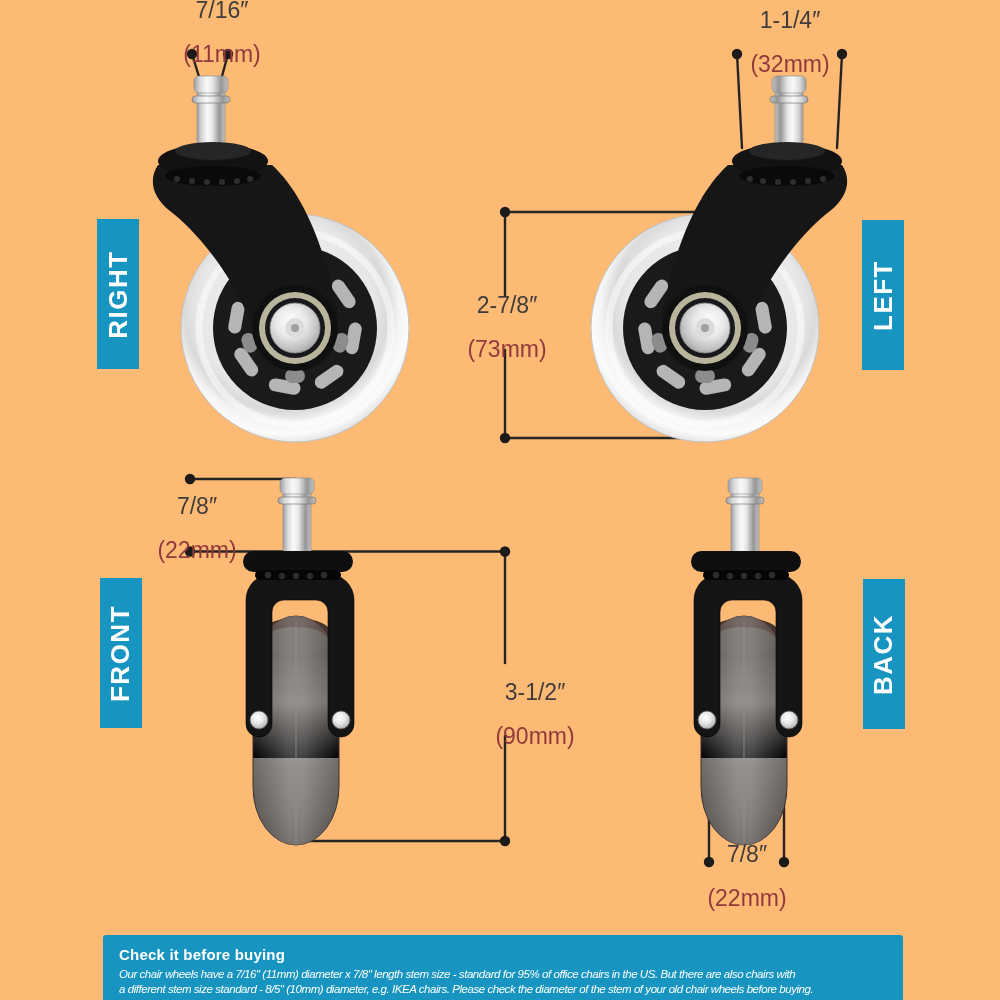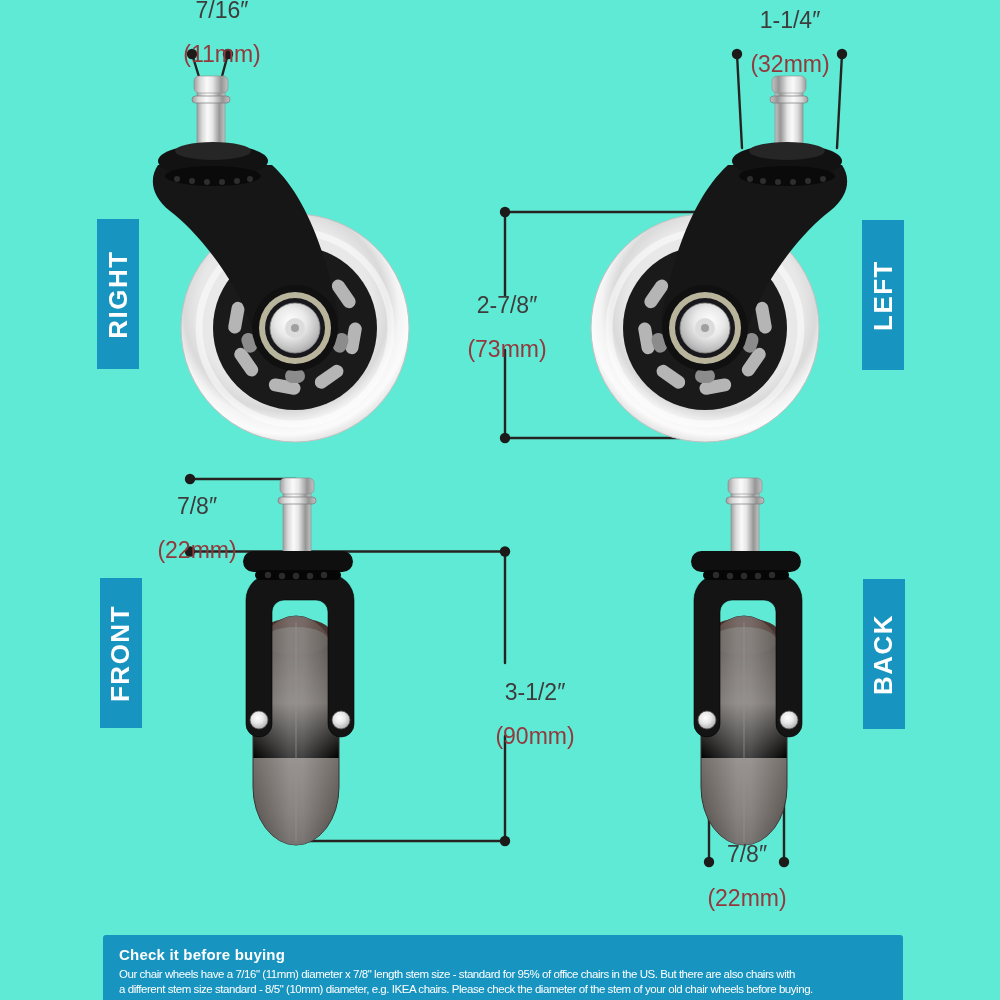--- a/index.html
+++ b/index.html
@@ -1,33 +1,33 @@
 <!DOCTYPE html>
 <html style="--accent-blue: #1794bf; --inch-text: #3e3c3c; --mm-text: #93383c; --line: #262422;"><head>
 <meta charset="utf-8">
 <style>
   html,body{margin:0;padding:0;background:#ffffff;}
   .canvas{
-    position:relative;width:1000px;height:1000px;background:#5eead4;overflow:hidden;
+    position:relative;width:1000px;height:1000px;background:#fdba74;overflow:hidden;
     font-family:"Liberation Sans", sans-serif;
   }
   .art{position:absolute;left:0;top:0;}
   .dim{position:absolute;transform:translateX(-50%);text-align:center;
        font-size:23px;line-height:24px;white-space:nowrap;}
   .dim .in{color:var(--inch-text,#3e3c3c);}
   .dim .mm{color:var(--mm-text,#93383c);margin-top:20px;}
   .vlabel{position:absolute;width:42px;height:150px;background:var(--accent-blue,#1794bf);
           display:flex;align-items:center;justify-content:center;}
   .vlabel span{transform:rotate(-90deg);color:#ffffff;font-weight:bold;font-size:26px;
                letter-spacing:1.5px;white-space:nowrap;}
   .info{position:absolute;left:103px;top:910px;width:800px;height:86px;box-sizing:border-box;
         background:var(--accent-blue,#1794bf);color:#ffffff;border-radius:3px;
         padding:11px 16px 0 16px;margin-top:25px;}
   .info .t{font-weight:bold;font-size:15px;letter-spacing:.2px;margin:0 0 4px 0;}
-  .info .b{font-size:11.5px;line-height:14.5px;letter-spacing:-0.45px;}
+  .info .b{font-size:11.5px;line-height:14.5px;letter-spacing:-0.45px;font-style:italic;}
   .info .b span{display:block;}
 </style>
 </head>
 <body>
 
 <div class="canvas">
 
   <svg class="art" width="1000" height="1000" viewBox="0 0 1000 1000">
     <defs>
       <linearGradient id="chrome" x1="0" y1="0" x2="1" y2="0">

